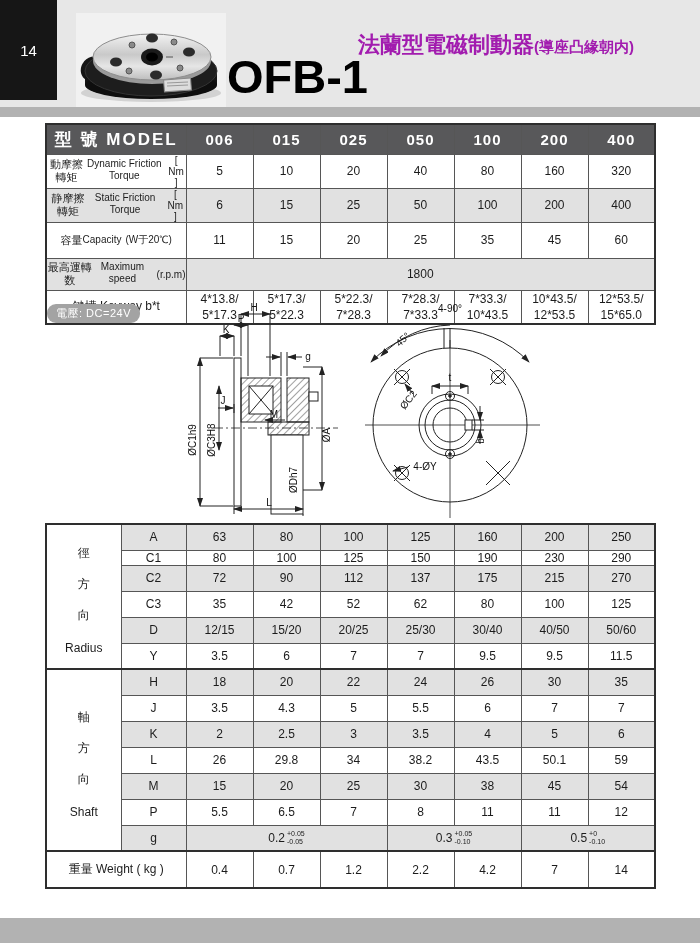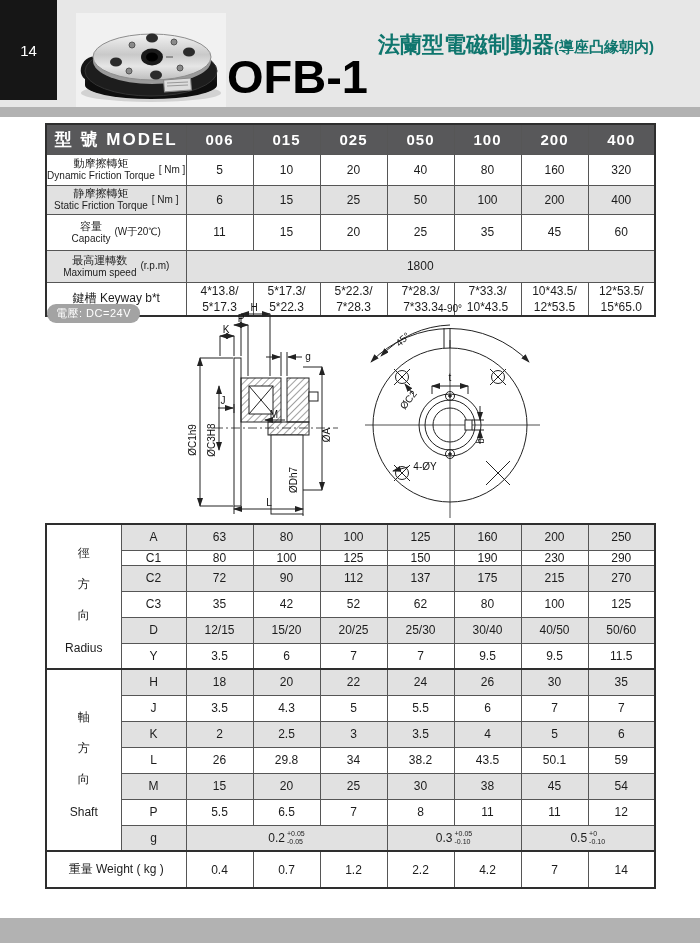--- a/index.html
+++ b/index.html
@@ -6,32 +6,32 @@
   .page{position:relative;width:700px;height:943px;background:#ffffff;overflow:hidden;
         font-family:"Liberation Sans", sans-serif;color:#1a1a1a;}
   
   .top-banner{position:absolute;left:0;top:0;width:700px;height:107px;background:#e7e7e7;}
   .top-bar{position:absolute;left:0;top:107px;width:700px;height:10px;background:#b2b2b2;}
   .bottom-bar{position:absolute;left:0;top:918px;width:700px;height:25px;background:#b2b2b2;}
   .page-num{position:absolute;left:0;top:0;width:57px;height:100px;background:#161616;color:#fff;
             display:flex;align-items:center;justify-content:center;font-size:15px;}
   .photo{position:absolute;left:76px;top:13px;}
   .product-code{position:absolute;left:227px;top:49px;font-size:47px;font-weight:bold;color:#000000;letter-spacing:0px;}
-  .title-zh{position:absolute;left:358px;top:30px;font-size:22px;font-weight:bold;color:#0f766e;white-space:nowrap;margin-left:20px;}
+  .title-zh{position:absolute;left:358px;top:30px;font-size:22px;font-weight:bold;color:#a21caf;white-space:nowrap;}
   .title-zh .paren{font-size:15px;}
   .title-en{position:absolute;left:358px;top:79px;font-size:17px;font-weight:bold;color:#101010;white-space:nowrap;}
   
   table{border-collapse:collapse;table-layout:fixed;}
   .spec{position:absolute;left:45px;top:123px;width:610px;border:2px solid #2e2e2e;}
   .spec th,.spec td{border:1px solid #565656;text-align:center;vertical-align:middle;padding:0;font-size:12px;color:#1c1c1c;}
   .spec thead th{background:#58585a;color:#ffffff;}
   .spec .model-h{font-size:17px;font-weight:bold;letter-spacing:2px;}
   .spec thead .m{font-size:15px;font-weight:bold;letter-spacing:1px;}
   .lblwrap{display:flex;align-items:center;justify-content:center;gap:4px;}
-  .lbl-lines{display:flex;flex-direction:column;line-height:1.15;}
+  .lbl-lines{display:flex;flex-direction:row;line-height:1.15;}
   .zh{font-size:11px;}
   .en{font-size:10px;}
   .unit{font-size:10px;}
   .pre{white-space:pre-line;font-size:11.5px;line-height:1.35;}
   tr.shaded td{background:#e1e1e1;}
   
   .dim{position:absolute;left:45px;top:523px;width:610px;border:2px solid #2e2e2e;}
   .dim td{border:1px solid #565656;text-align:center;vertical-align:middle;padding:0;font-size:12px;color:#1c1c1c;}
   .dim tr.shaded td.group-cell, .dim td.group-cell{background:#ffffff;}
   .gcol{display:flex;flex-direction:column;align-items:center;justify-content:center;font-size:12px;}

